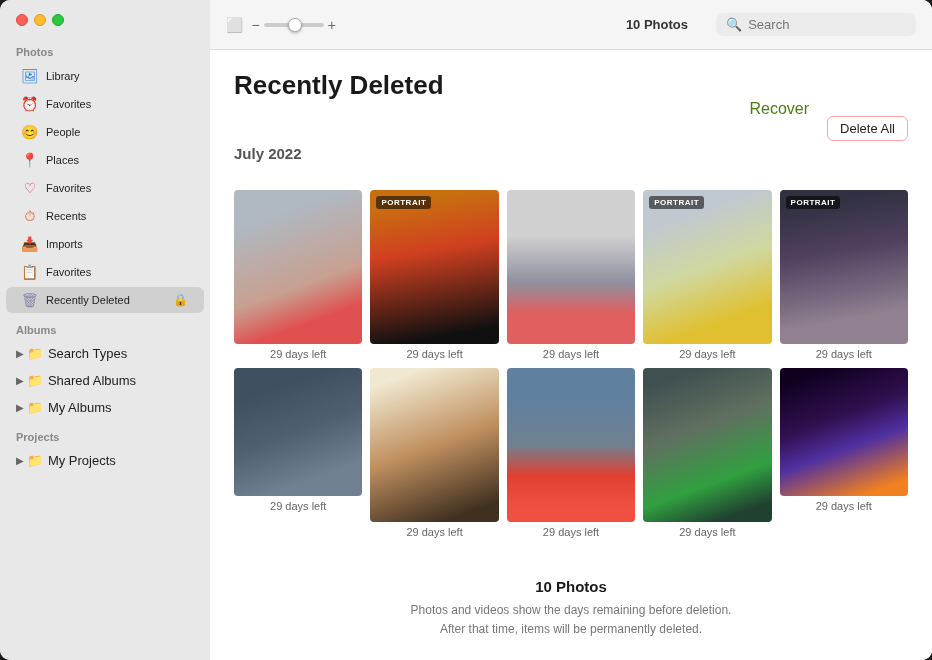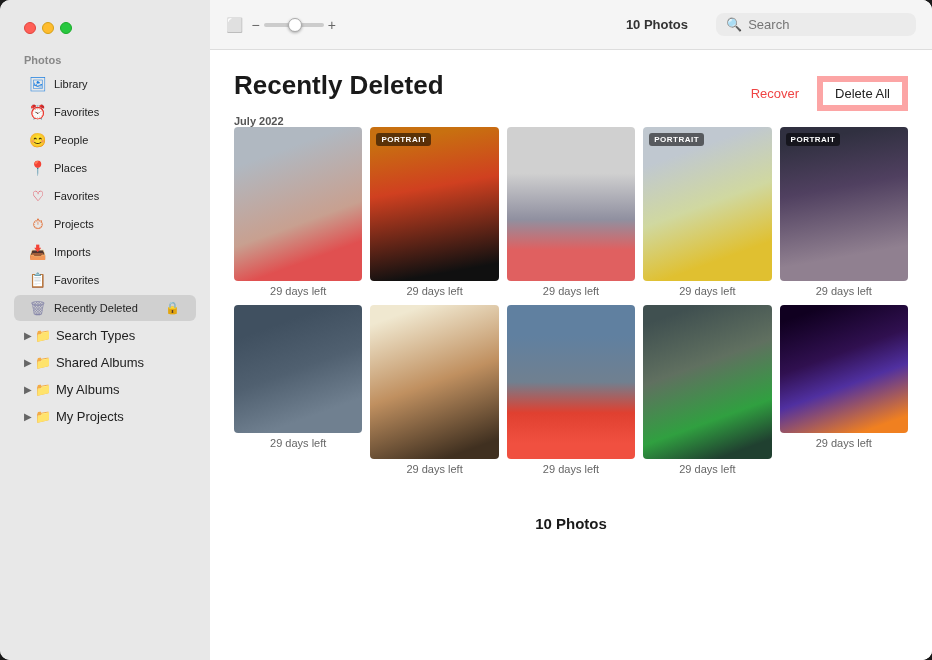--- a/index.html
+++ b/index.html
@@ -23,21 +23,21 @@
       box-shadow: 0 20px 60px rgba(0,0,0,0.5);
     }
 
     
     .sidebar {
       width: 210px;
       min-width: 210px;
       background: #e8e8e8;
       display: flex;
       flex-direction: column;
-      padding: 8px;
+      padding: 0;
       overflow-y: auto;
     }
 
     .sidebar-traffic-lights {
       display: flex;
       align-items: center;
       gap: 6px;
       padding: 14px 16px 10px 16px;
     }
 
@@ -220,42 +220,43 @@
     .header-actions {
       display: flex;
       gap: 8px;
       align-items: center;
       margin-top: 6px;
     }
 
     .btn-recover {
       background: transparent;
       border: none;
-      font-size: 13px;
-      color: #ef4444;
+      font-size: 16px;
+      color: #4d7c0f;
       cursor: pointer;
       padding: 4px 10px;
       border-radius: 6px;
     }
 
     .btn-delete-all {
       background: transparent;
-      border: 6px solid #fca5a5;
+      border: 1px solid #fca5a5;
       font-size: 13px;
       color: #222;
       cursor: pointer;
       padding: 4px 12px;
-      border-radius: 0;
+      border-radius: 6px;
+      margin-top: 40px;
     }
 
     .date-label {
-      font-size: 11px;
+      font-size: 15px;
       font-weight: 600;
       color: #555;
-      margin-bottom: 0;
+      margin-bottom: 28px;
     }
 
     
     .photo-grid {
       display: grid;
       grid-template-columns: repeat(5, 1fr);
       gap: 8px;
       margin-bottom: 20px;
     }
 
@@ -376,58 +377,60 @@
       <span class="item-label">Places</span>
     </div>
 
     <div class="sidebar-item">
       <span class="icon icon-favorites">♡</span>
       <span class="item-label">Favorites</span>
     </div>
 
     <div class="sidebar-item">
       <span class="icon icon-recents">⏱</span>
-      <span class="item-label">Projects</span>
+      <span class="item-label">Recents</span>
     </div>
 
     <div class="sidebar-item">
       <span class="icon icon-imports">📥</span>
       <span class="item-label">Imports</span>
     </div>
 
     <div class="sidebar-item">
       <span class="icon icon-duplicates">📋</span>
       <span class="item-label">Favorites</span>
     </div>
 
     <div class="sidebar-item active">
       <span class="icon icon-deleted">🗑</span>
       <span class="item-label">Recently Deleted</span>
       <span class="lock-icon">🔒</span>
     </div>
 
+    <div class="sidebar-section-label">Albums</div>
 
     <div class="sidebar-expand">
       <span class="chevron">▶</span>
       <span class="icon" style="font-size:13px;">📁</span>
       <span class="item-label">Search Types</span>
     </div>
 
     <div class="sidebar-expand">
       <span class="chevron">▶</span>
       <span class="icon" style="font-size:13px;">📁</span>
       <span class="item-label">Shared Albums</span>
     </div>
 
     <div class="sidebar-expand">
       <span class="chevron">▶</span>
       <span class="icon" style="font-size:13px;">📁</span>
       <span class="item-label">My Albums</span>
     </div>
 
+    <div class="sidebar-section-label">Projects</div>
 
     <div class="sidebar-expand">
       <span class="chevron">▶</span>
       <span class="icon" style="font-size:13px;">📁</span>
       <span class="item-label">My Projects</span>
     </div>
   </div>
 
   <div class="main">
 
@@ -514,18 +517,19 @@
 
         <div class="photo-item">
           <div class="photo-thumb photo-10 photo-thumb-wide"></div>
           <span class="photo-days">29 days left</span>
         </div>
       </div>
 
       <div class="footer-note">
         <div class="footer-title">10 Photos</div>
         <div class="footer-desc">
-          <br>
+          <span>Photos and videos show the days remaining before deletion.</span><br>
+          <span>After that time, items will be permanently deleted.</span>
         </div>
       </div>
     </div>
   </div>
 </div>
 
 </body></html>

